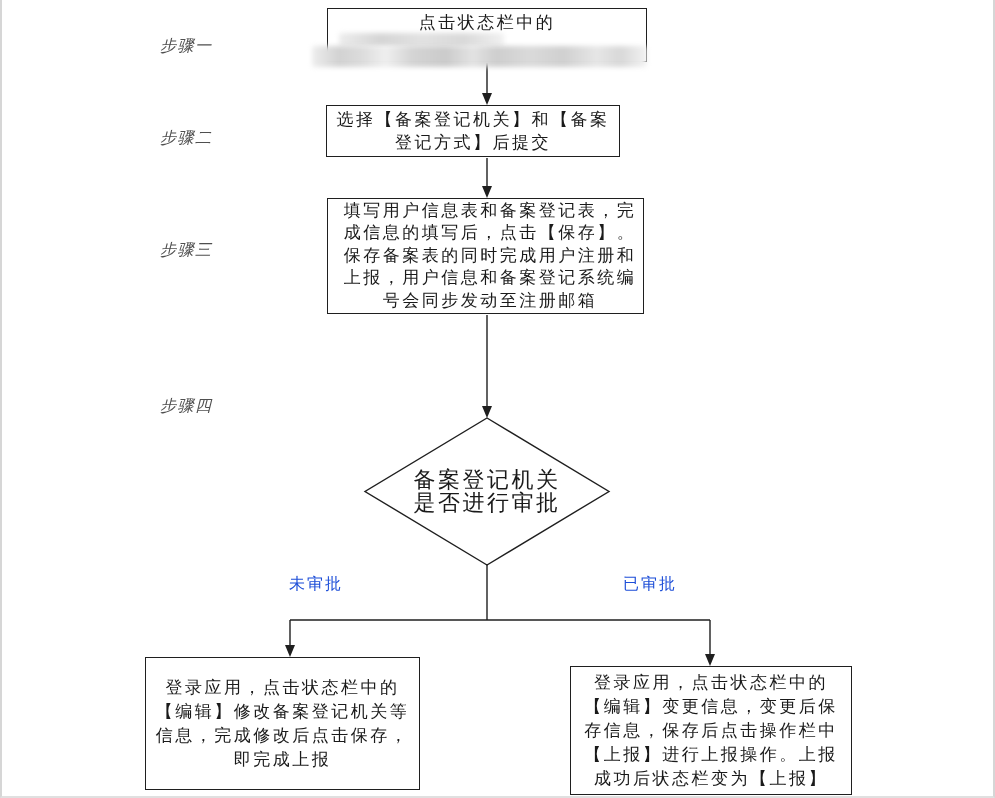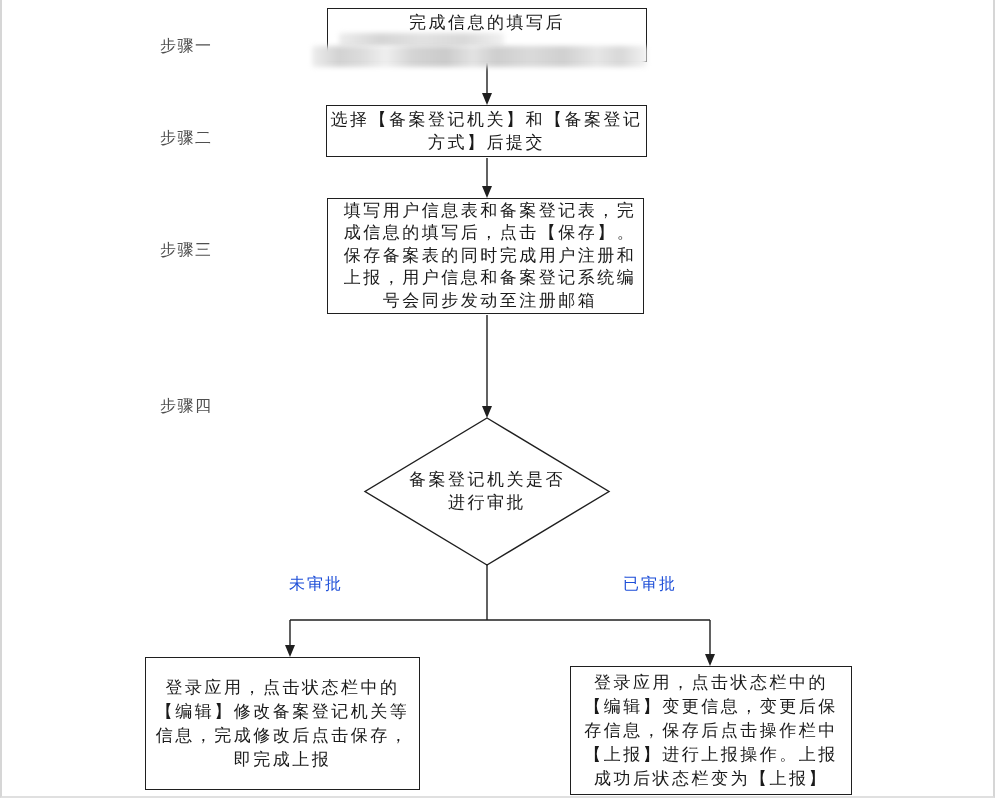--- a/index.html
+++ b/index.html
@@ -16,20 +16,21 @@
     font-family: "Liberation Serif", "DejaVu Serif", serif;
     color: #1a1a1a;
   }
   .step-label {
     position: absolute;
     left: 158px;
     font-size: 16px;
     letter-spacing: 1.5px;
     color: #4f4f4f;
     white-space: nowrap;
+    font-style: italic;
   }
   #connectors {
     position: absolute;
     left: 0; top: 0;
     width: 995px; height: 798px;
     z-index: 1;
   }
   .pbox {
     position: absolute;
     background: #ffffff;
@@ -41,21 +42,21 @@
     text-align: center;
     font-size: 17px;
     letter-spacing: 2.5px;
     line-height: 22.5px;
   }
   #box-login {
     left: 325px; top: 8px; width: 320px; height: 54px;
     align-items: flex-start;
     padding-top: 3px;
   }
-  #box-select { left: 324px; top: 105px; width: 321px; height: 52px; line-height: 23px; }
+  #box-select { left: 324px; top: 105px; width: 294px; height: 52px; line-height: 23px; }
   #box-fill   { left: 325px; top: 198px; width: 317px; height: 116px; padding-left: 9px; }
   #box-left   { left: 143px; top: 657px; width: 275px; height: 133px; line-height: 24px; padding: 0 7px; }
   #box-right  { left: 568px; top: 666px; width: 282px; height: 129px; line-height: 24px; padding: 0 8px; }
   .blur-bar {
     position: absolute;
     z-index: 3;
     filter: blur(2.5px);
     border-radius: 3px;
   }
   #blur-1 {
@@ -64,21 +65,21 @@
   }
   #blur-2 {
     left: 310px; top: 46px; width: 335px; height: 21px;
     background: linear-gradient(90deg,#eeeeee 0%,#d2d2d2 8%,#dcdcdc 15%,#efefef 22%,#d4d4d4 30%,#cbcbcb 40%,#e3e3e3 48%,#cecece 55%,#dadada 65%,#d0d0d0 75%,#e6e6e6 85%,#d8d8d8 92%,#f2f2f2 100%);
   }
   #decision-text {
     position: absolute;
     left: 405px; top: 468px; width: 160px;
     z-index: 2;
     text-align: center;
-    font-size: 17px;
+    font-size: 22px;
     letter-spacing: 2.5px;
     line-height: 23px;
     font-family: Liberation Serif, serif;
   }
   .branch-label {
     position: absolute;
     top: 574px;
     font-size: 16px;
     letter-spacing: 2px;
     color: #1d4ed8;
@@ -110,21 +111,21 @@
       <line x1="485" y1="565" x2="485" y2="620"></line>
       <line x1="288" y1="620" x2="708" y2="620"></line>
       <line x1="288" y1="620" x2="288" y2="646"></line>
       <polygon points="288,657 283,645 293,645" stroke="none"></polygon>
       <line x1="708" y1="620" x2="708" y2="655"></line>
       <polygon points="708,666 703,654 713,654" stroke="none"></polygon>
     </g>
   </svg>
 
   <div class="pbox" id="box-login">
-    <span>完成信息的填写后</span>
+    <span>点击状态栏中的</span>
   </div>
   <div class="blur-bar" id="blur-1"></div>
   <div class="blur-bar" id="blur-2"></div>
 
   <div class="pbox" id="box-select">
     <span>选择【备案登记机关】和【备案登记方式】后提交</span>
   </div>
 
   <div class="pbox" id="box-fill">
     <span>填写用户信息表和备案登记表，完成信息的填写后，点击【保存】。保存备案表的同时完成用户注册和上报，用户信息和备案登记系统编号会同步发动至注册邮箱</span>

